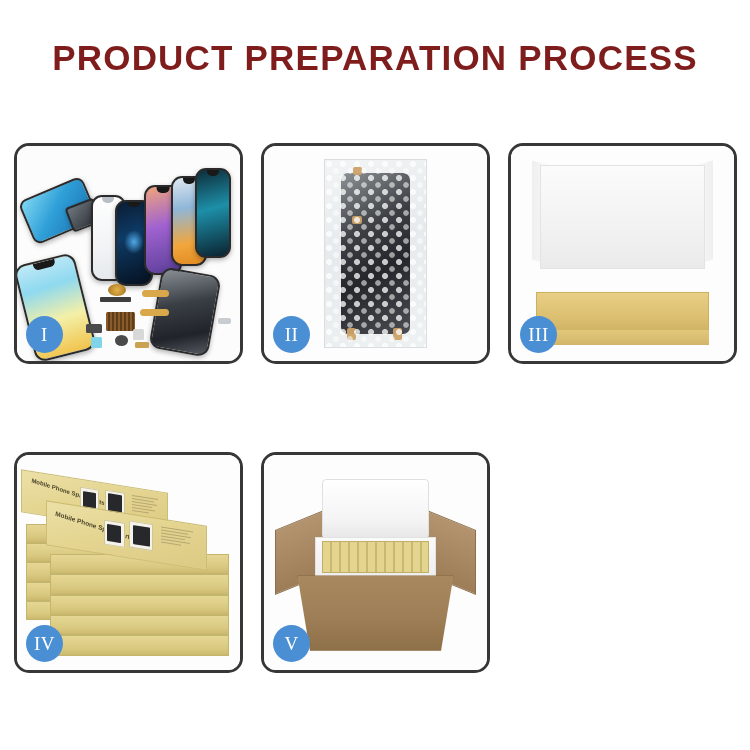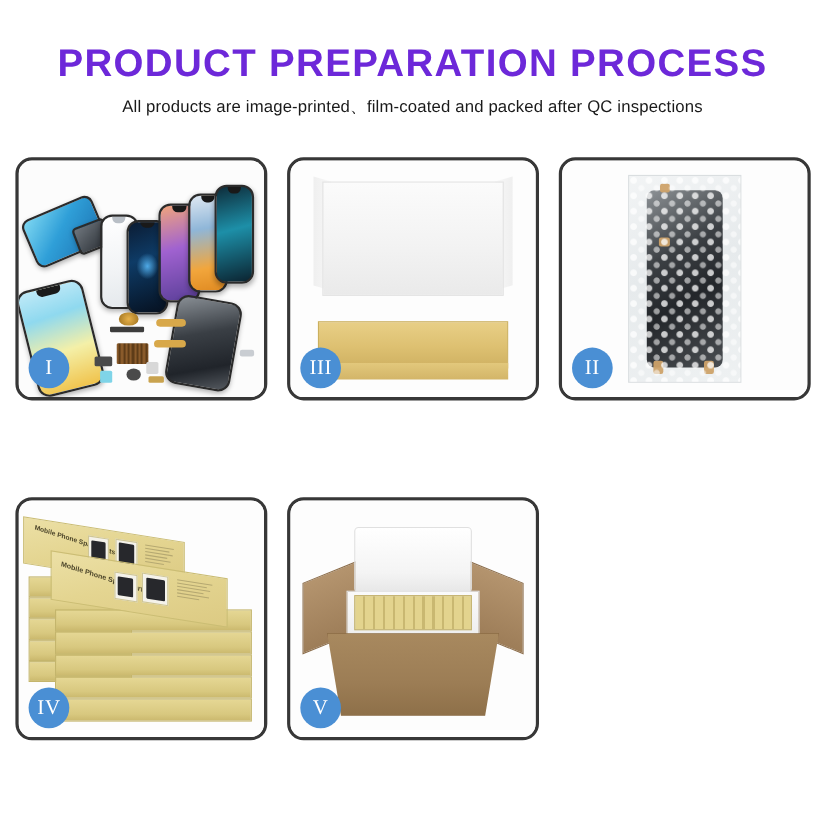--- a/index.html
+++ b/index.html
@@ -8,21 +8,21 @@
     background: #ffffff;
     font-family: "Liberation Sans", sans-serif;
     overflow: hidden;
   }
   .page { position: relative; width: 750px; height: 750px; background:#fff; }
 
   
   .header { padding-top: 40px; text-align: center; }
   .title {
     font-size: 35px; font-weight: 700; letter-spacing: 1.2px;
-    color: #6d28d9; line-height: 1.05; white-space: nowrap;
+    color: #7f1d1d; line-height: 1.05; white-space: nowrap;
   }
   .subtitle {
     margin-top: 10px; font-size: 15.2px; font-weight: 400;
     color: #1a1a1a; letter-spacing: 0.15px; white-space: nowrap;
   }
 
   
   .grid {
     position: absolute; left: 14px; top: 143px;
     width: 722px; height: 530px;
@@ -201,21 +201,20 @@
   }
   .vi-tape { position:absolute; background:#8f7249; opacity:.75; }
 </style>
 </head>
 <body>
 
 <div class="page">
 
   <div class="header">
     <div class="title">PRODUCT PREPARATION PROCESS</div>
-    <div class="subtitle">All products are image-printed、film-coated and packed after QC inspections</div>
   </div>
 
   <div class="grid">
 
     <div class="panel">
       <div class="panel-inner p1-bg">
         <div class="sc">
 
           <div class="phone" style="left:3%;top:19%;width:31%;height:22%;transform:rotate(-23deg);
                background:linear-gradient(140deg,#7fd8f2 0%,#2f9fd8 45%,#1b6fae 100%);border-radius:8px;"></div>
@@ -271,44 +270,44 @@
           <div class="chip" style="left:52%;top:85%;width:5%;height:5%;background:#d8d8d8;"></div>
           <div class="chip" style="left:53%;top:91%;width:6%;height:3%;background:#c9a34f;"></div>
           <div class="part" style="left:90%;top:80%;width:6%;height:3%;background:#c9cdd2;"></div>
         </div>
       </div>
       <div class="badge">I</div>
     </div>
 
     <div class="panel">
       <div class="panel-inner">
+        <div class="bubble-bag">
+          <div class="bw-item"></div>
+          <div class="tape" style="left:28%;top:4%;width:9%;height:4%;"></div>
+          <div class="tape" style="left:27%;top:30%;width:10%;height:4%;"></div>
+          <div class="tape" style="left:22%;bottom:4%;width:9%;height:6%;"></div>
+          <div class="tape" style="right:24%;bottom:4%;width:9%;height:6%;"></div>
+          <div class="bubbles"></div>
+        </div>
+      </div>
+      <div class="badge">II</div>
+    </div>
+
+    <div class="panel">
+      <div class="panel-inner">
         <div class="sc">
           <div class="m3-lidflapL"></div>
           <div class="m3-lidflapR"></div>
           <div class="m3-lid"></div>
           <div class="m3-fill"></div>
           <div class="m3-tray"></div>
           <div class="m3-trayfront"></div>
         </div>
       </div>
       <div class="badge">III</div>
-    </div>
-
-    <div class="panel">
-      <div class="panel-inner">
-        <div class="bubble-bag">
-          <div class="bw-item"></div>
-          <div class="tape" style="left:28%;top:4%;width:9%;height:4%;"></div>
-          <div class="tape" style="left:27%;top:30%;width:10%;height:4%;"></div>
-          <div class="tape" style="left:22%;bottom:4%;width:9%;height:6%;"></div>
-          <div class="tape" style="right:24%;bottom:4%;width:9%;height:6%;"></div>
-          <div class="bubbles"></div>
-        </div>
-      </div>
-      <div class="badge">II</div>
     </div>
 
     <div class="panel">
       <div class="panel-inner">
         <div class="sc" style="transform:translateY(2px);">
 
           <div class="stk stk-side" style="left:4%;top:31%;width:42%;height:9%;"></div>
           <div class="stk stk-side" style="left:4%;top:40%;width:42%;height:9%;"></div>
           <div class="stk stk-side" style="left:4%;top:49%;width:42%;height:9%;"></div>
           <div class="stk stk-side" style="left:4%;top:58%;width:42%;height:9%;"></div>

